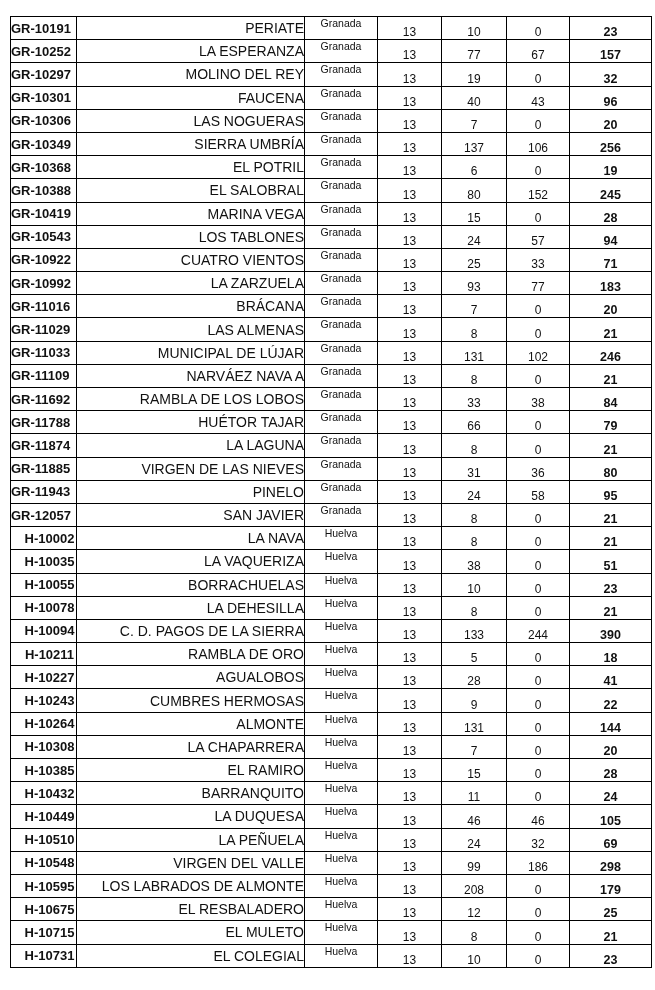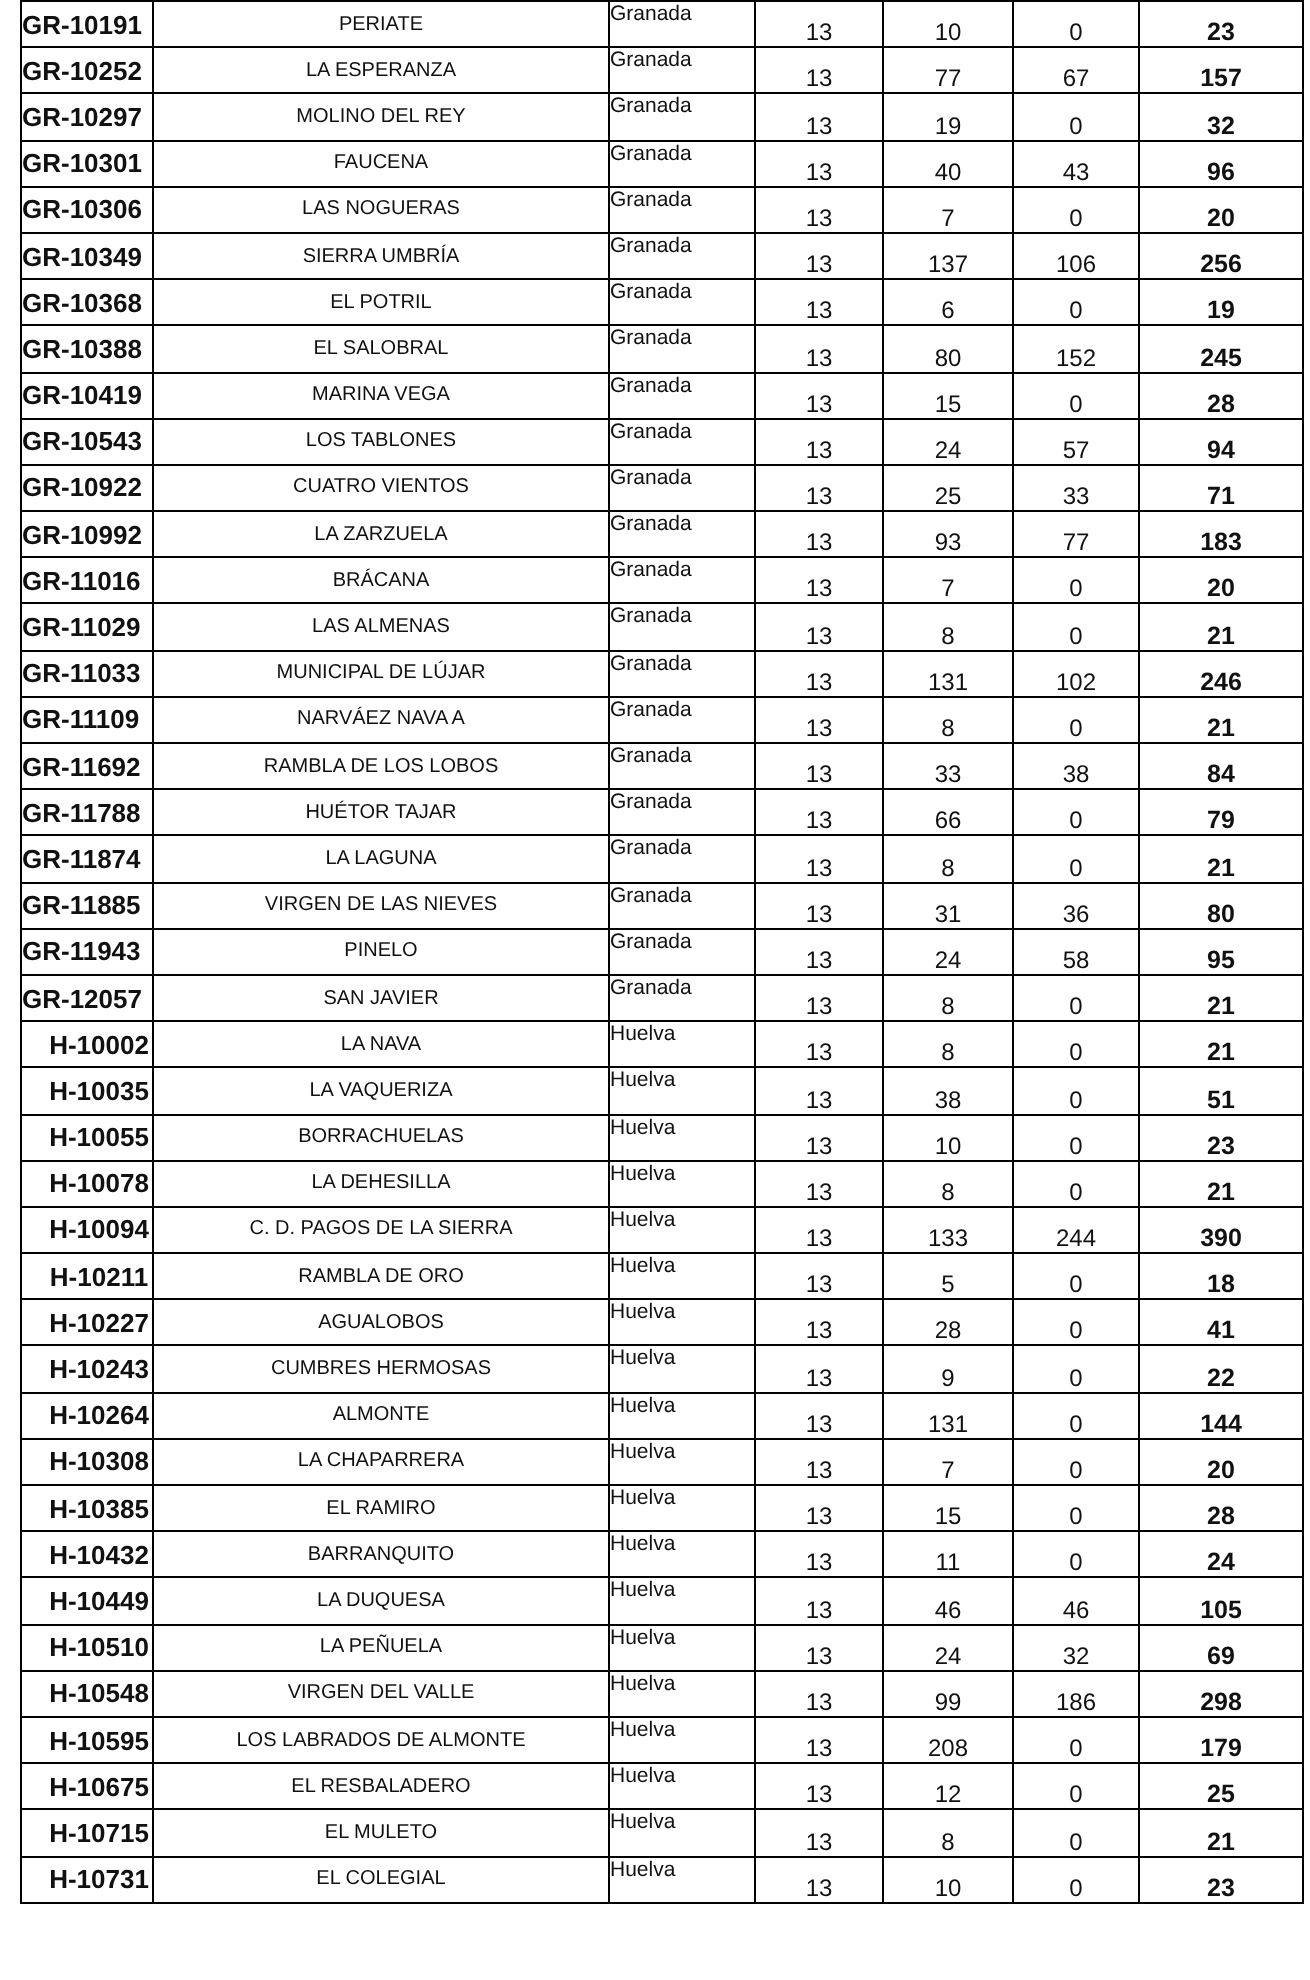--- a/index.html
+++ b/index.html
@@ -1,32 +1,32 @@
 <!DOCTYPE html>
 <html><head>
 <meta charset="utf-8">
 <style>
   html, body { margin: 0; padding: 0; background: #ffffff; }
   body { width: 655px; height: 990px; overflow: hidden; position: relative; }
   table.grid {
-    position: absolute; left: 10px; top: 0;
+    position: absolute; left: 10px; top: 16px;
     border-collapse: collapse; table-layout: fixed;
     width: 641px;
   }
   table.grid td {
     border: 1px solid #000;
     height: 22.2px; padding: 0;
     font-family: "Liberation Sans", sans-serif;
     color: #111;
     white-space: nowrap; overflow: hidden;
   }
   td.code { font-weight: bold; font-size: 13px; text-align: left; padding-left: 4px; }
   td.code.h { text-align: center; padding-left: 12px; }
-  td.name { font-size: 10px; text-align: center; color: #222; }
-  td.prov { font-size: 10.5px; vertical-align: top; padding-top: 2px; color: #222; }
+  td.name { font-size: 14px; text-align: right; color: #222; }
+  td.prov { font-size: 10.5px; text-align: center; vertical-align: top; padding-top: 2px; color: #222; }
   td.num { font-size: 12px; text-align: center; vertical-align: bottom; padding-bottom: 1px; color: #222; }
   td.total { font-size: 12.5px; font-weight: bold; text-align: center; vertical-align: bottom; padding-bottom: 1px; margin-top: 22px; }
 </style>
 </head>
 <body>
 
 <table class="grid">
   <colgroup>
     <col style="width:66px">
       <col style="width:228px">

